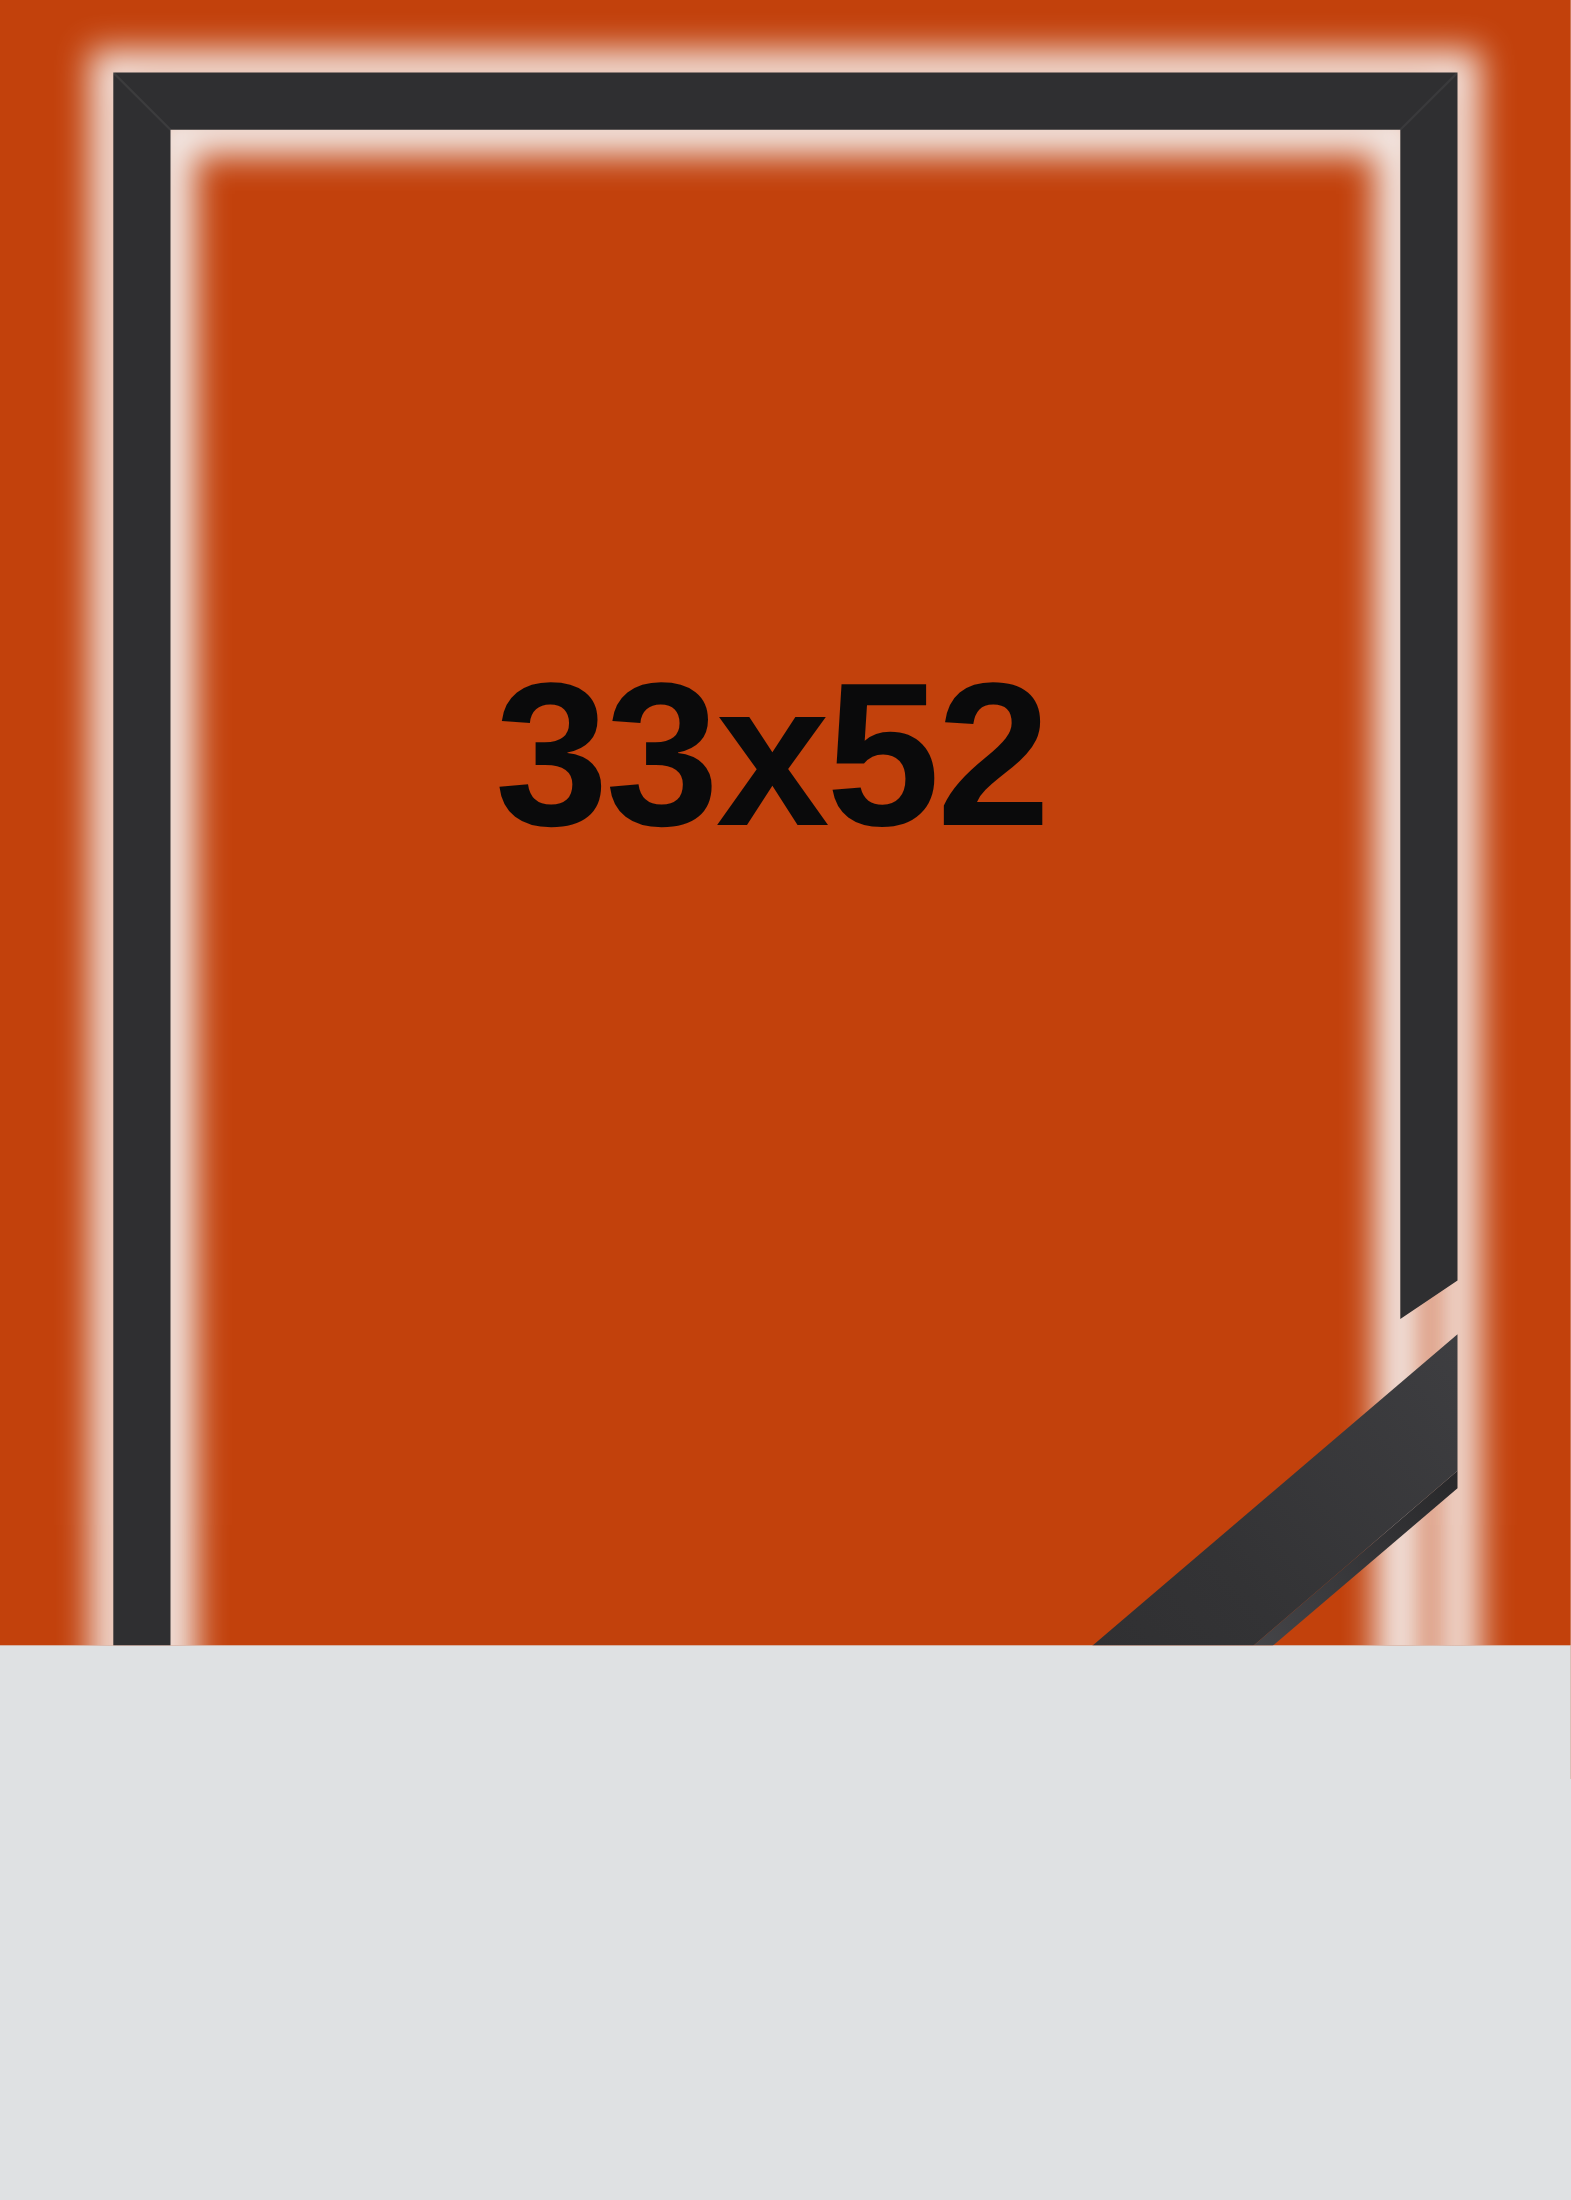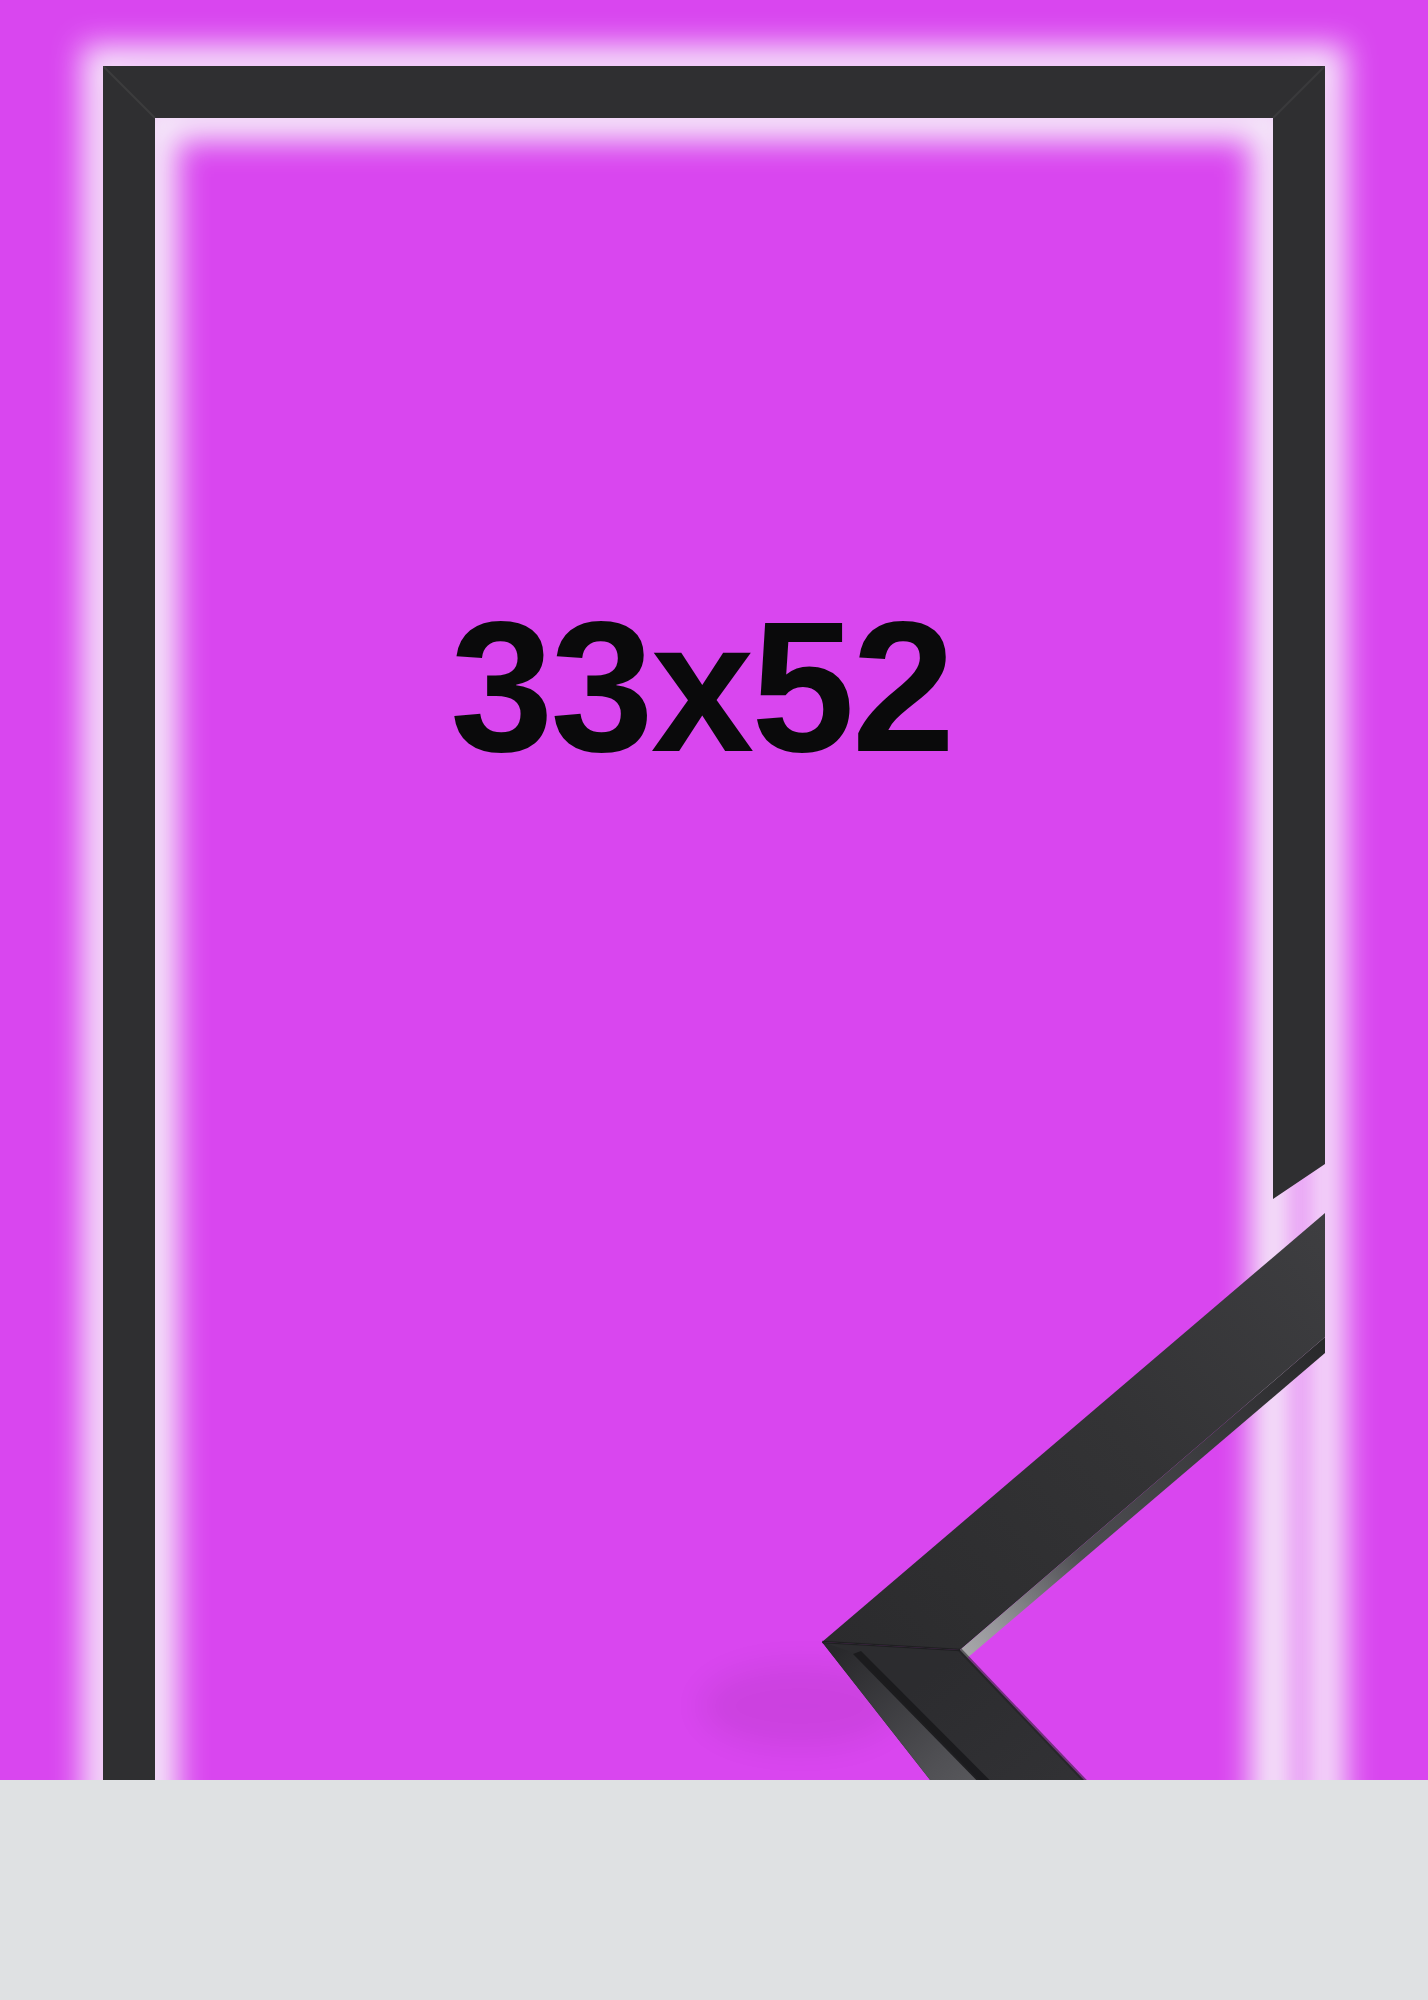--- a/index.html
+++ b/index.html
@@ -1,19 +1,19 @@
 <!DOCTYPE html>
 <html><head>
 <meta charset="utf-8">
 <style>
   html,body { margin:0; padding:0; background:#dfe1e3; }
   .stage {
     position:relative;
-    width:1428px; height:1780px;
-    background:#d946ef;
+    width:1428px; height:1496px;
+    background:#c2410c;
     overflow:hidden;
     font-family:"Liberation Sans", sans-serif;
   }
   .frame-art {
     position:absolute; inset:0;
     width:1428px; height:2000px;
     display:block;
   }
   .size-label {
     position:absolute;

